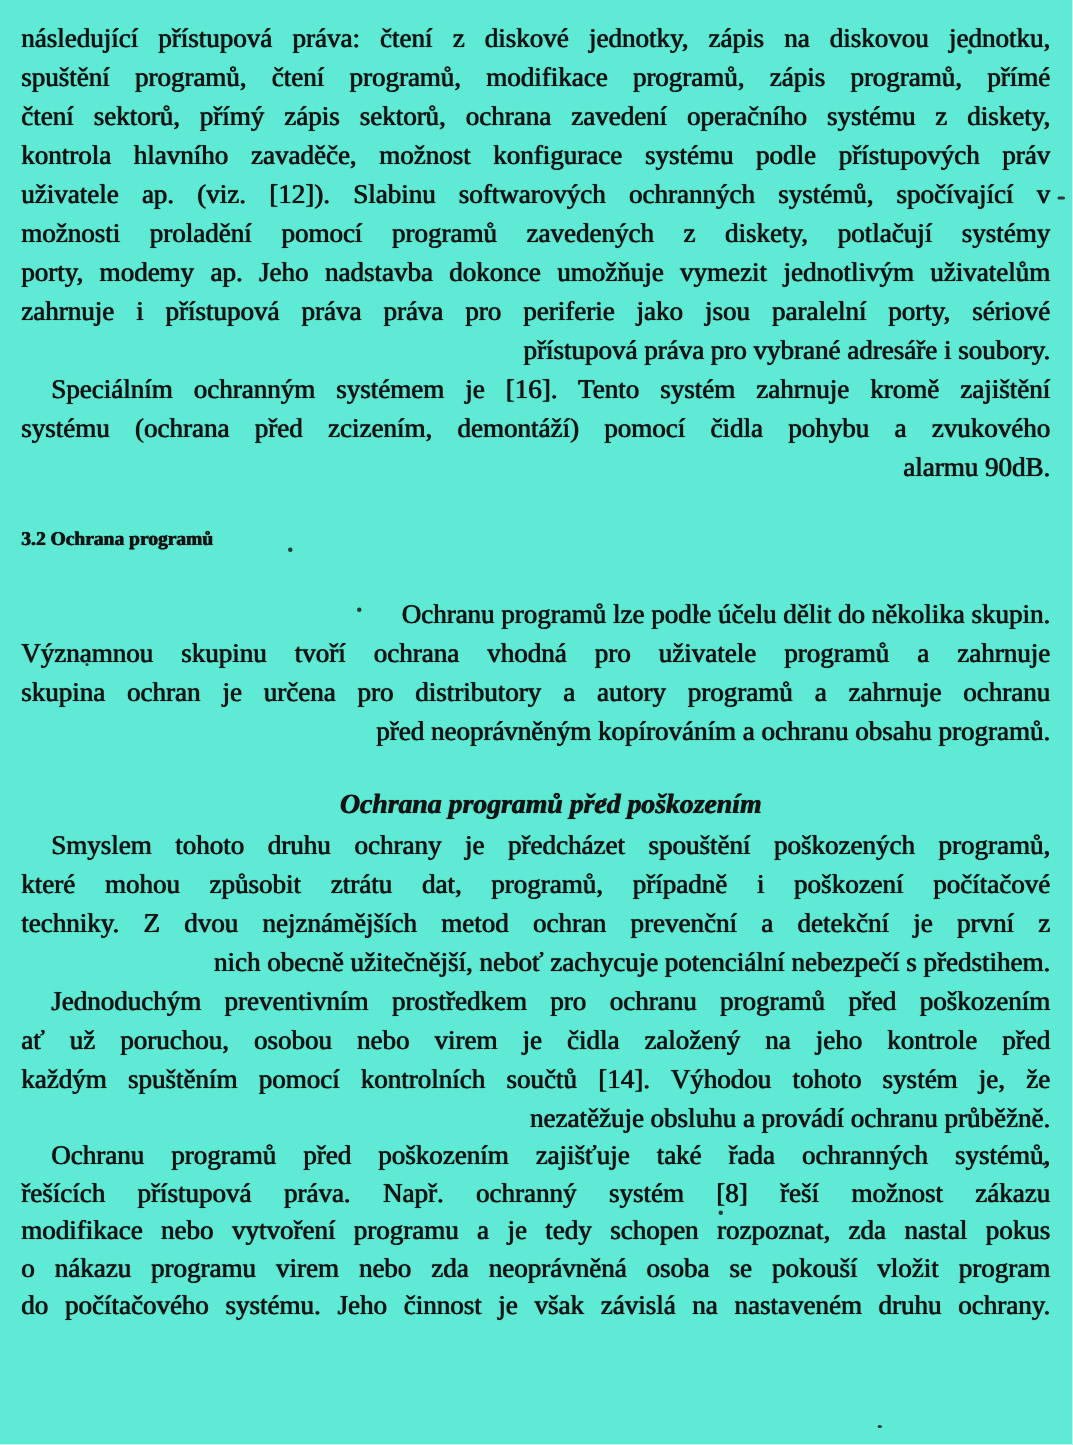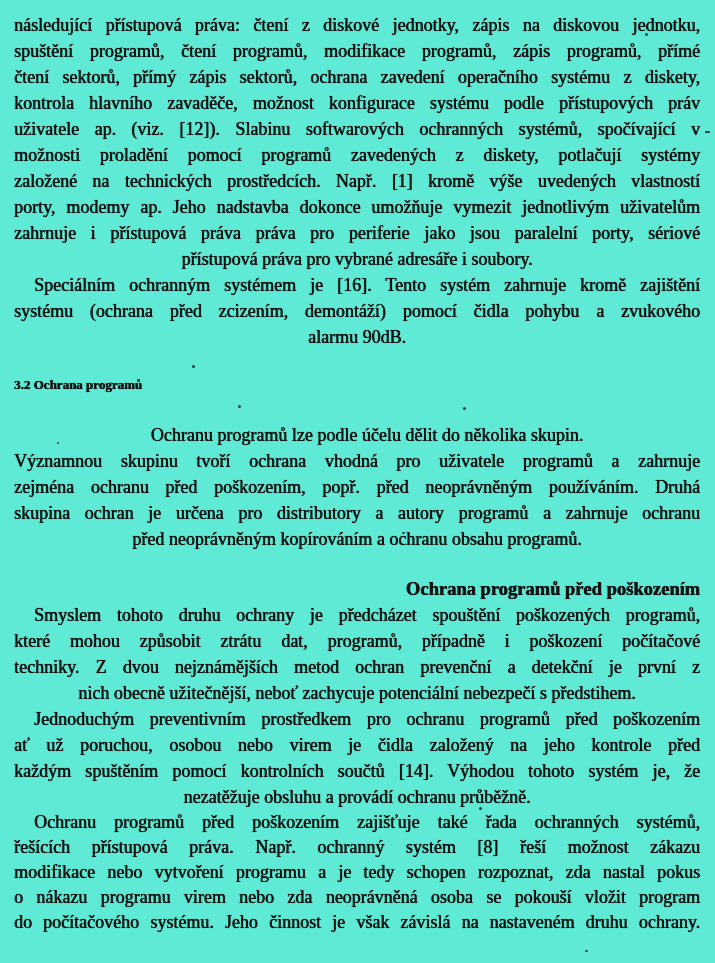--- a/index.html
+++ b/index.html
@@ -17,39 +17,40 @@
     font-family: "Liberation Serif", "DejaVu Serif", serif;
     font-size: 18px;
     line-height: 26px;
     color: #131313;
     overflow: hidden;
     text-shadow: 0.5px 0 0 #1a1a1a, 0 0 0.7px rgba(10,10,10,0.65);
   }
   .para { margin: 0; }
   .line {
     white-space: nowrap;
-    text-align: center;
+    text-align: right;
   }
   .jl {
     text-align: justify;
     text-align-last: justify;
   }
   .ind { text-indent: 20px; }
   .heading {
     font-weight: 700;
     font-size: 13px;
     margin: 22px 0 24px 0;
     text-align: left;
   }
   .subheading {
     font-weight: 700;
     font-size: 18.5px;
     margin: 24px 0 0 0;
     text-indent: 20px;
-    text-align: right;
+    text-align: center;
+    font-style: italic;
   }
   .tight .line { line-height: 25px; }
   .speck {
     position: absolute;
     background: #1c1c1c;
     border-radius: 50%;
     opacity: 0.85;
   }
 </style>
 </head>
@@ -57,38 +58,36 @@
 
 <div class="page">
 
   <div class="para">
     <div class="line jl">následující přístupová práva: čtení z diskové jednotky, zápis na diskovou jednotku,</div>
     <div class="line jl">spuštění programů, čtení programů, modifikace programů, zápis programů, přímé</div>
     <div class="line jl">čtení sektorů, přímý zápis sektorů, ochrana zavedení operačního systému z diskety,</div>
     <div class="line jl">kontrola hlavního zavaděče, možnost konfigurace systému podle přístupových práv</div>
     <div class="line jl">uživatele ap. (viz. [12]). Slabinu softwarových ochranných systémů, spočívající v</div>
     <div class="line jl">možnosti proladění pomocí programů zavedených z diskety, potlačují systémy</div>
-    <div class="line jl">založené na technických prostředcích. Např. [1] kromě výše uvedených vlastností</div>
     <div class="line jl">porty, modemy ap. Jeho nadstavba dokonce umožňuje vymezit jednotlivým uživatelům</div>
     <div class="line jl">zahrnuje i přístupová práva práva pro periferie jako jsou paralelní porty, sériové</div>
     <div class="line">přístupová práva pro vybrané adresáře i soubory.</div>
   </div>
 
   <div class="para">
     <div class="line jl ind">Speciálním ochranným systémem je [16]. Tento systém zahrnuje kromě zajištění</div>
     <div class="line jl">systému (ochrana před zcizením, demontáží) pomocí čidla pohybu a zvukového</div>
     <div class="line">alarmu 90dB.</div>
   </div>
 
   <div class="heading">3.2 Ochrana programů</div>
 
   <div class="para">
     <div class="line ind">Ochranu programů lze podle účelu dělit do několika skupin.</div>
     <div class="line jl">Významnou skupinu tvoří ochrana vhodná pro uživatele programů a zahrnuje</div>
-    <div class="line jl">zejména ochranu před poškozením, popř. před neoprávněným používáním. Druhá</div>
     <div class="line jl">skupina ochran je určena pro distributory a autory programů a zahrnuje ochranu</div>
     <div class="line">před neoprávněným kopírováním a ochranu obsahu programů.</div>
   </div>
 
   <div class="subheading">Ochrana programů před poškozením</div>
 
   <div class="para">
     <div class="line jl ind">Smyslem tohoto druhu ochrany je předcházet spouštění poškozených programů,</div>
     <div class="line jl">které mohou způsobit ztrátu dat, programů, případně i poškození počítačové</div>
     <div class="line jl">techniky. Z dvou nejznámějších metod ochran prevenční a detekční je první z</div>

